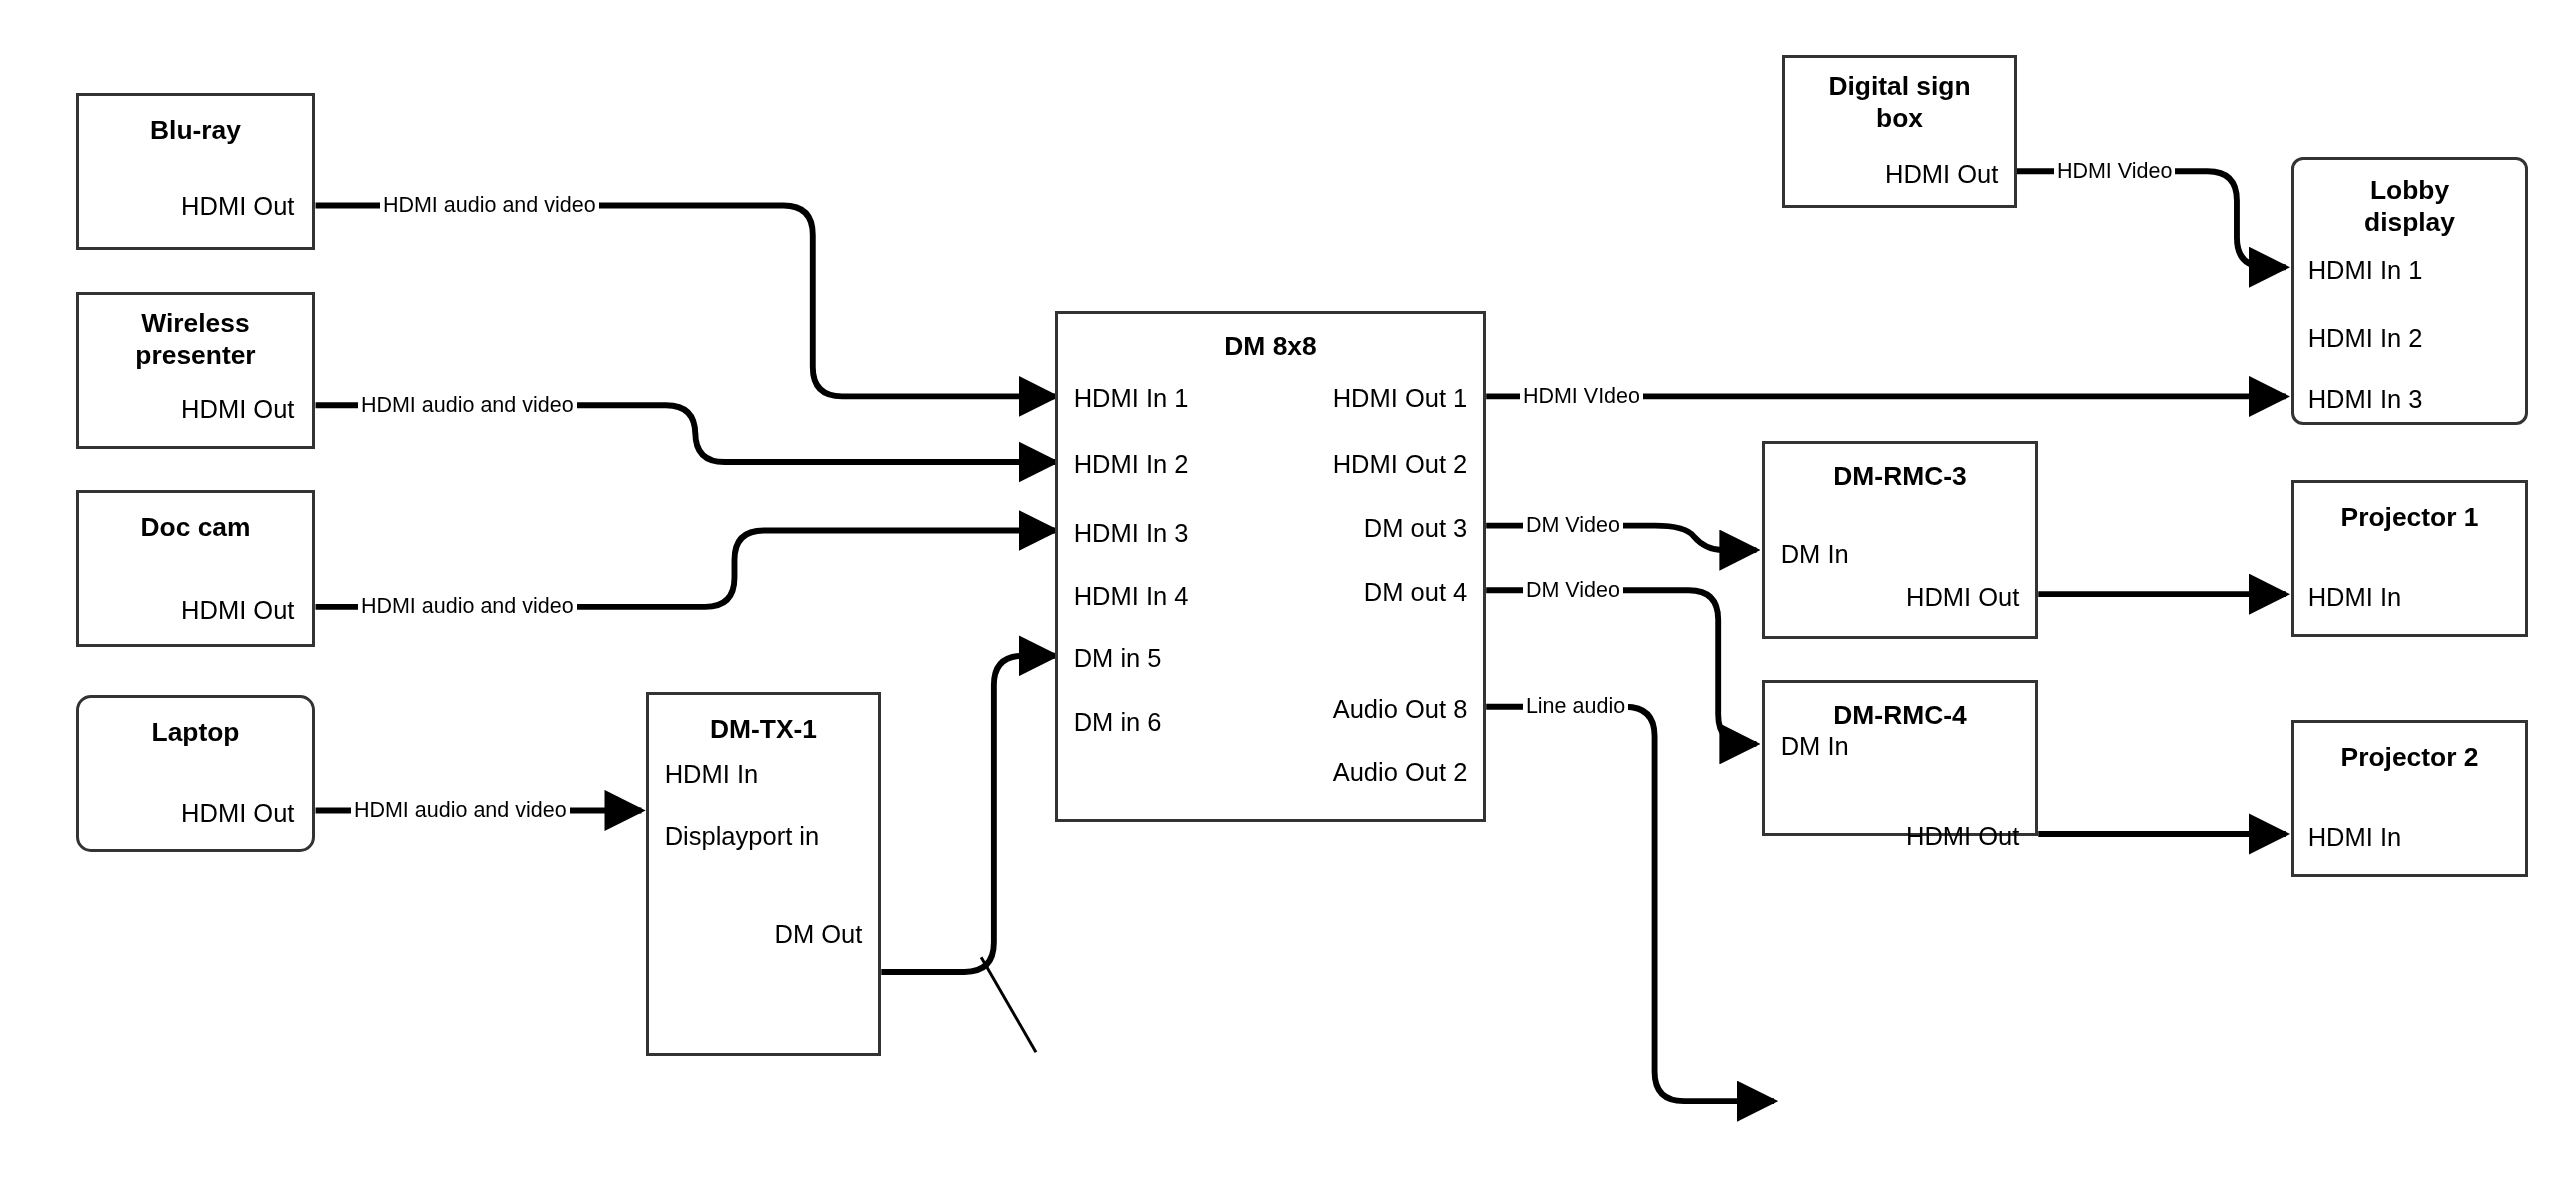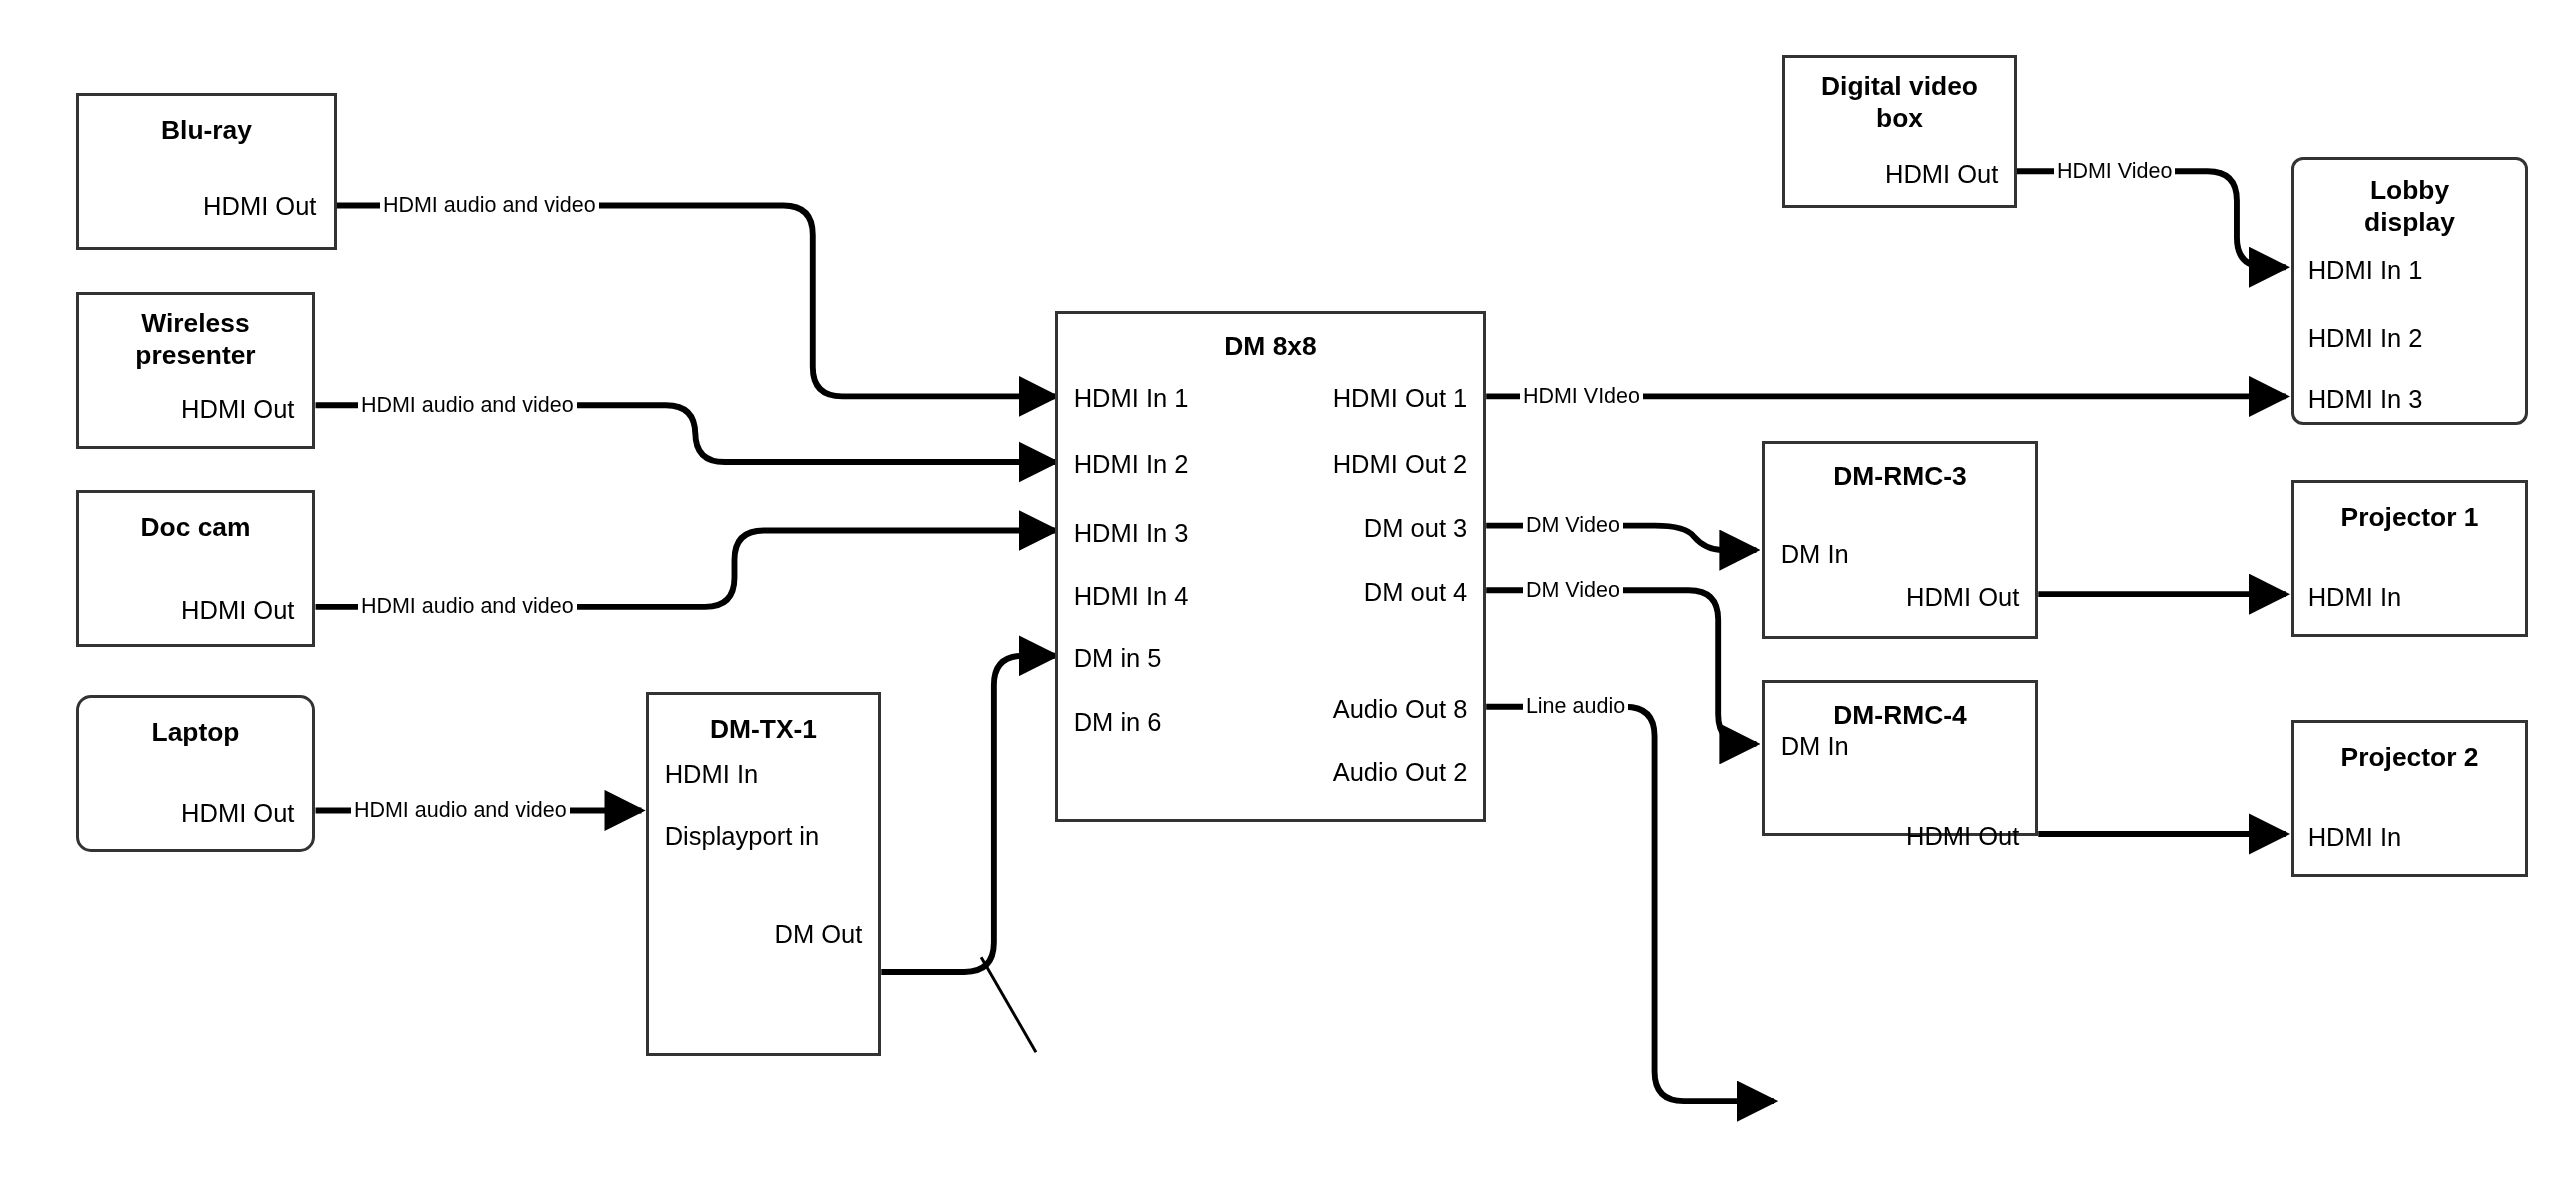--- a/index.html
+++ b/index.html
@@ -103,21 +103,21 @@
 
     <path d="M 1518 722 L 1660 722 Q 1690 722 1690 752 L 1690 1095 Q 1690 1125 1720 1125 L 1812 1125" fill="none" stroke="#000000" stroke-width="6" marker-end="url(#arrow)"></path>
 
     <path d="M 2060 175 L 2255 175 Q 2285 175 2285 205 L 2285 243 Q 2285 273 2315 273 L 2335 273" fill="none" stroke="#000000" stroke-width="6" marker-end="url(#arrow)"></path>
 
     <path d="M 2082 607 L 2335 607" fill="none" stroke="#000000" stroke-width="6" marker-end="url(#arrow)"></path>
 
     <path d="M 2082 852 L 2335 852" fill="none" stroke="#000000" stroke-width="6" marker-end="url(#arrow)"></path>
   </svg>
 
-  <div class="node" style="left:76px; top:93px; width:261px; height:157px;">
+  <div class="node" style="left:76px; top:93px; width:239px; height:157px;">
     <div class="node-title" style="top:17.6px;">Blu-ray</div>
     <div class="port right" style="right:17.6px; top:96px;">HDMI Out</div>
   </div>
 
   <div class="node" style="left:76px; top:292px; width:239px; height:157px;">
     <div class="node-title" style="top:11.7px;">Wireless</div>
     <div class="node-title" style="top:44px;">presenter</div>
     <div class="port right" style="right:17.6px; top:100px;">HDMI Out</div>
   </div>
 
@@ -150,21 +150,21 @@
 
     <div class="port right" style="right:15.7px; top:70px;">HDMI Out 1</div>
     <div class="port right" style="right:15.7px; top:136px;">HDMI Out 2</div>
     <div class="port right" style="right:15.7px; top:200px;">DM out 3</div>
     <div class="port right" style="right:15.7px; top:264px;">DM out 4</div>
     <div class="port right" style="right:15.7px; top:381px;">Audio Out 8</div>
     <div class="port right" style="right:15.7px; top:444px;">Audio Out 2</div>
   </div>
 
   <div class="node" style="left:1782px; top:55px; width:235px; height:153px;">
-    <div class="node-title" style="top:11.7px;">Digital video</div>
+    <div class="node-title" style="top:11.7px;">Digital sign</div>
     <div class="node-title" style="top:44px;">box</div>
     <div class="port right" style="right:15.7px; top:102px;">HDMI Out</div>
   </div>
 
   <div class="node" style="left:2291px; top:157px; width:237px; height:268px;border-radius:12px;">
     <div class="node-title" style="top:13.7px;">Lobby</div>
     <div class="node-title" style="top:46px;">display</div>
     <div class="port left" style="left:13.7px; top:96px;">HDMI In 1</div>
     <div class="port left" style="left:13.7px; top:164px;">HDMI In 2</div>
     <div class="port left" style="left:13.7px; top:225px;">HDMI In 3</div>

